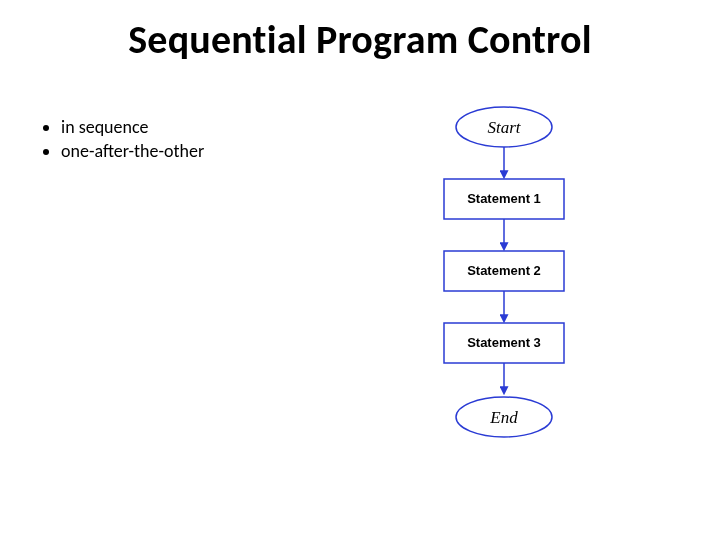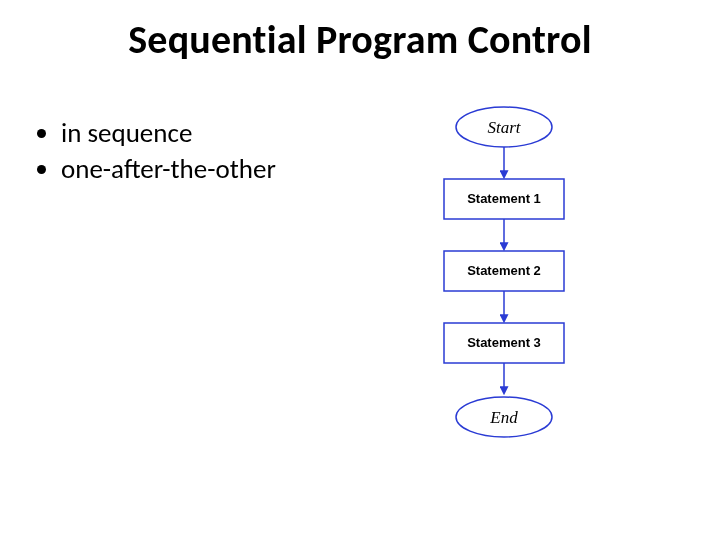--- a/index.html
+++ b/index.html
@@ -25,21 +25,21 @@
     width: 720px;
     text-align: center;
     font-size: 40px;
     font-weight: 700;
     letter-spacing: 0.2px;
   }
   .bullets {
     position: absolute;
     top: 115px;
     left: 35px;
-    font-size: 27px;
+    font-size: 18px;
     line-height: 1.35;
   }
   .bullets ul {
     margin: 0;
     padding-left: 26px;
     list-style: disc;
   }
   .flow {
     position: absolute;
     top: 105px;

